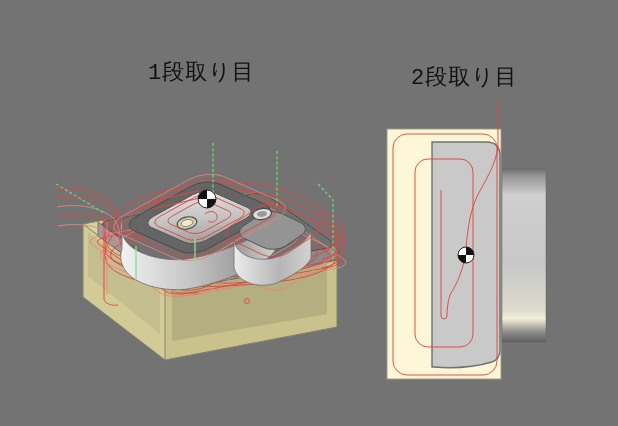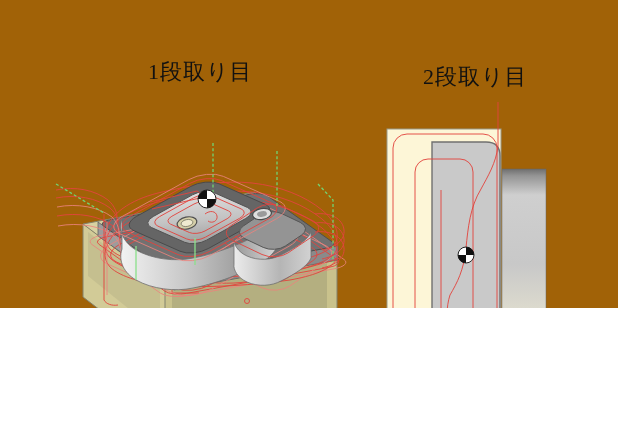--- a/index.html
+++ b/index.html
@@ -1,20 +1,20 @@
 <!DOCTYPE html>
 <html><head>
 <meta charset="utf-8">
 <style>
   html,body{margin:0;padding:0;background:#ffffff;}
-  #stage{position:relative;width:618px;height:308px;background:#a16207;overflow:hidden;
-         font-family:Liberation Serif, serif;}
+  #stage{position:relative;width:618px;height:426px;background:#737373;overflow:hidden;
+         font-family:Liberation Mono, monospace;}
   .view-title{position:absolute;font-size:22px;color:#111;white-space:nowrap;letter-spacing:1px;}
   #title-setup1{left:148px;top:57px;}
-  #title-setup2{left:411px;top:62px;margin-left:12px;}
+  #title-setup2{left:411px;top:62px;}
   svg{position:absolute;left:0;top:0;}
   .tp{fill:none;stroke:#e2443e;stroke-width:1;opacity:.92;}
   .tp2{fill:none;stroke:#ec837d;stroke-width:1;opacity:.85;}
   .grn{fill:none;stroke:#72d472;stroke-width:1.3;stroke-dasharray:3 2.2;}
   .grns{fill:none;stroke:#8ae08a;stroke-width:1.3;}
   .oln{fill:none;stroke:#82826d;stroke-width:1;}
 </style>
 </head>
 <body>
 

